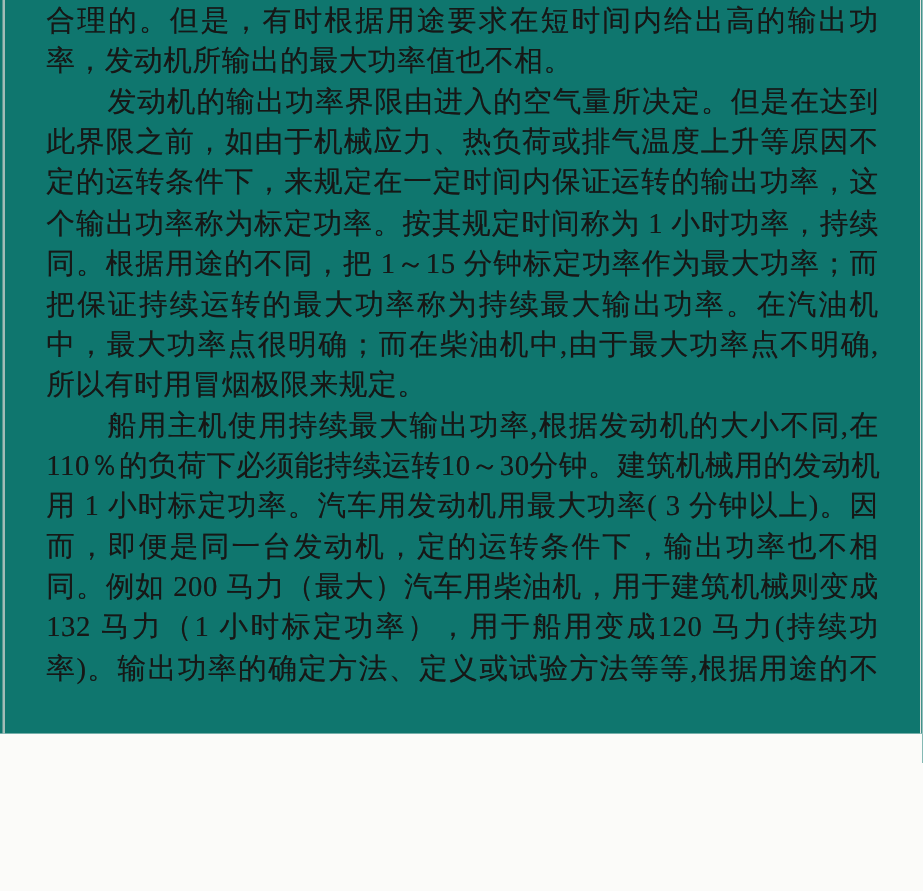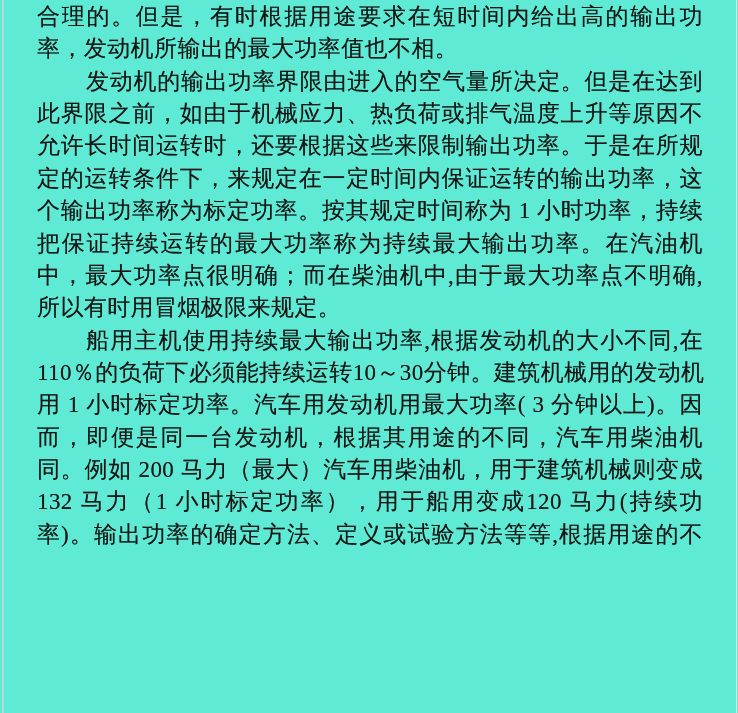--- a/index.html
+++ b/index.html
@@ -3,22 +3,22 @@
 <meta charset="utf-8">
 <style>
   html, body {
     margin: 0;
     padding: 0;
     background: #fbfbf9;
   }
   .page {
     position: relative;
     width: 738px;
-    height: 713px;
-    background: #5eead4;
+    height: 587px;
+    background: #0f766e;
     overflow: hidden;
     font-family: "Liberation Serif", "DejaVu Serif", serif;
     text-decoration: underline;
   }
   .scan-edge-left {
     position: absolute;
     left: 2px; top: 0;
     width: 2px; height: 100%;
     background: #d4d4d0;
     opacity: .75;
@@ -59,27 +59,27 @@
 
 <div class="page">
   <div class="scan-edge-left"></div>
   <div class="scan-edge-right"></div>
 
   <div class="text-block">
     <div class="line fill">合理的。但是，有时根据用途要求在短时间内给出高的输出功</div>
     <div class="line">率，发动机所输出的最大功率值也不相。</div>
     <div class="line indent fill">发动机的输出功率界限由进入的空气量所决定。但是在达到</div>
     <div class="line fill">此界限之前，如由于机械应力、热负荷或排气温度上升等原因不</div>
-    <div class="line fill">允许长时间运转时，还要根据这些来限制输出功率。于是在所规</div>
     <div class="line fill">定的运转条件下，来规定在一定时间内保证运转的输出功率，这</div>
     <div class="line fill">个输出功率称为标定功率。按其规定时间称为 1 小时功率，持续</div>
+    <div class="line fill">同。根据用途的不同，把 1～15 分钟标定功率作为最大功率；而</div>
     <div class="line fill">把保证持续运转的最大功率称为持续最大输出功率。在汽油机</div>
     <div class="line fill">中，最大功率点很明确；而在柴油机中,由于最大功率点不明确,</div>
     <div class="line">所以有时用冒烟极限来规定。</div>
     <div class="line indent fill">船用主机使用持续最大输出功率,根据发动机的大小不同,在</div>
     <div class="line fill">110％的负荷下必须能持续运转10～30分钟。建筑机械用的发动机</div>
     <div class="line fill">用 1 小时标定功率。汽车用发动机用最大功率( 3 分钟以上)。因</div>
-    <div class="line fill">而，即便是同一台发动机，根据其用途的不同，汽车用柴油机</div>
+    <div class="line fill">而，即便是同一台发动机，定的运转条件下，输出功率也不相</div>
     <div class="line fill">同。例如 200 马力（最大）汽车用柴油机，用于建筑机械则变成</div>
     <div class="line fill">132 马力（1 小时标定功率），用于船用变成120 马力(持续功</div>
     <div class="line fill">率)。输出功率的确定方法、定义或试验方法等等,根据用途的不</div>
   </div>
 </div>
 
 </body></html>

